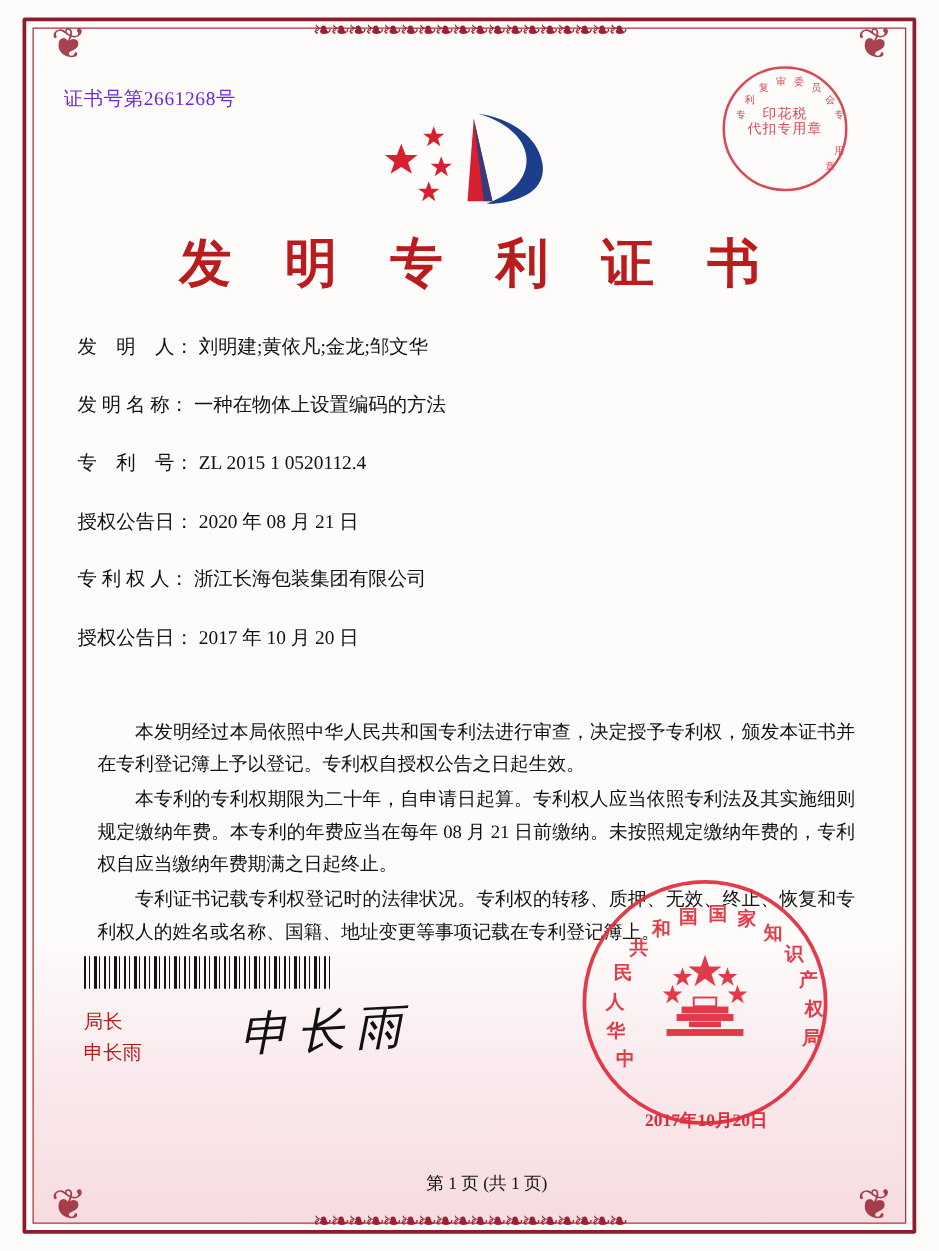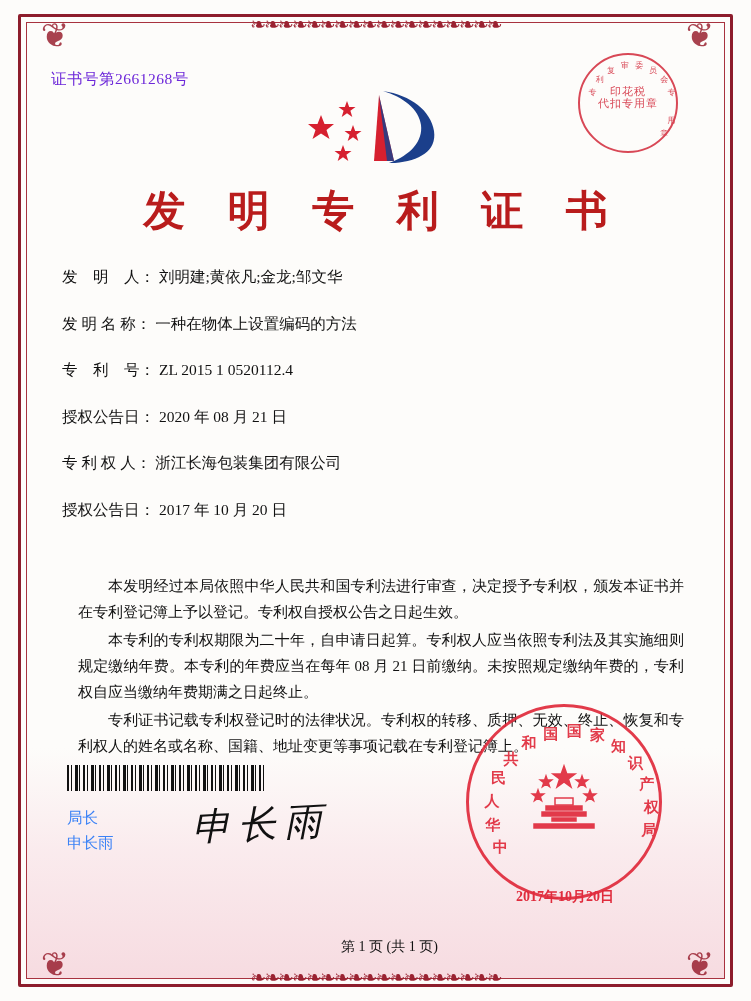--- a/index.html
+++ b/index.html
@@ -231,21 +231,21 @@
       #111 12px, #111 13px, transparent 13px, transparent 16px);
   }
 
   
   .sig-labels {
     position: absolute;
     left: 40px;
     top: 782px;
     font-size: 15.5px;
     line-height: 25px;
-    color: #3b82f6;
+    color: #b91c1c;
   }
   .signature {
     position: absolute;
     left: 165px;
     top: 776px;
     font-size: 38px;
     font-family: "Liberation Serif", serif;
     font-style: italic;
     color: #111;
     letter-spacing: 8px;

